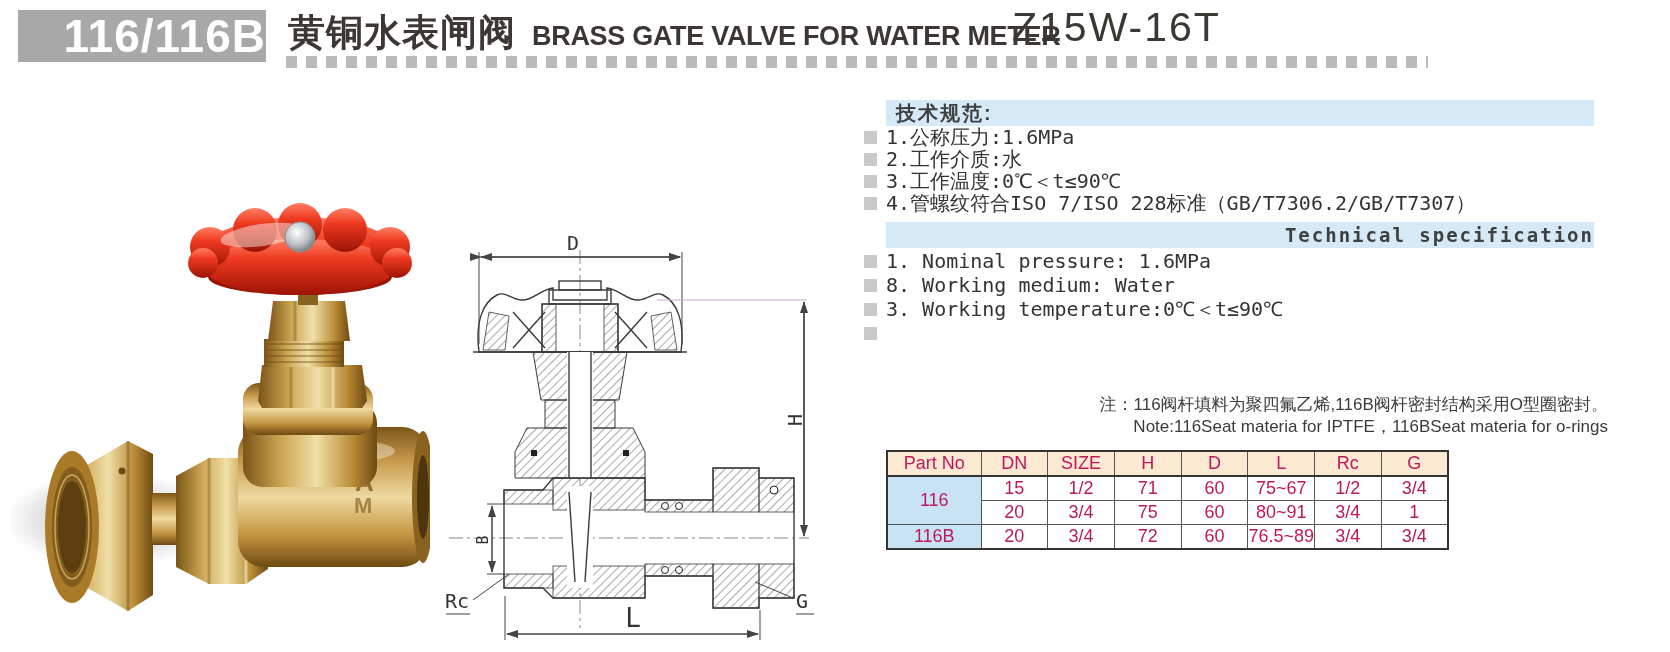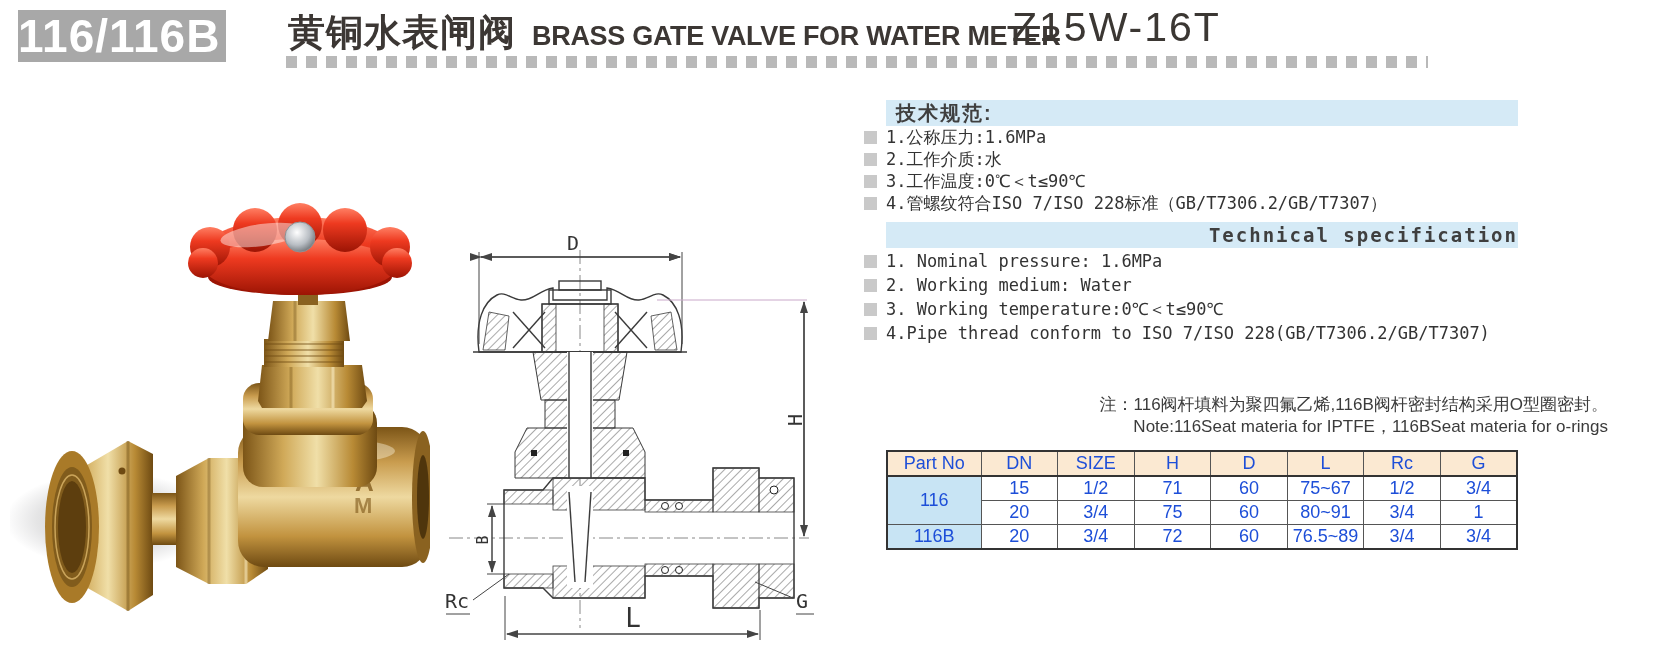--- a/index.html
+++ b/index.html
@@ -3,64 +3,64 @@
 <meta charset="utf-8">
 <style>
   html,body { margin:0; padding:0; }
   body {
     width:1670px; height:652px; position:relative; background:#fff;
     font-family:"Liberation Sans", sans-serif; color:#3b3b3b; overflow:hidden;
   }
 
   
   .code-box {
-    position:absolute; left:18px; top:10px; width:208px; height:52px;
+    position:absolute; left:18px; top:10px; width:248px; height:52px;
     background:#a8a8a8; color:#ffffff; font-size:46px; font-weight:bold;
-    text-align:left; line-height:52px; letter-spacing:1px;
+    text-align:right; line-height:52px; letter-spacing:1px;
   }
   .title-row {
     position:absolute; left:288px; top:8px; display:flex; align-items:baseline; gap:16px;
     white-space:nowrap;
   }
   .title-cn { font-size:37px; font-weight:700; color:#3c3734; letter-spacing:1px; }
   .title-en { font-size:27px; font-weight:600; color:#3c3734; letter-spacing:-0.3px; }
   .model {
     position:absolute; left:1012px; top:4px; font-size:41px; font-weight:400;
     color:#3b3733; letter-spacing:2px;
   }
   .squares-strip {
     position:absolute; left:286px; top:56px; width:1142px; height:12px;
     background:repeating-linear-gradient(90deg,#b9b9b9 0 11px, transparent 11px 20px);
   }
 
   
   .spec-bar {
-    position:absolute; left:886px; width:632px; height:26px; background:#d5eaf6;
+    position:absolute; left:886px; width:708px; height:26px; background:#d5eaf6;
     line-height:26px; padding-left:10px; box-sizing:border-box; color:#3f3f3f;
   }
   #bar-cn { top:100px; font-size:20px; font-weight:700; letter-spacing:2px; }
   #bar-en { top:222px; font-size:19px; font-weight:600; letter-spacing:2px;
             font-family:"DejaVu Sans Mono", monospace;text-align:right; }
   .spec-list { position:absolute; left:864px; display:flex; flex-direction:column; }
   #list-cn { top:126px; }
   #list-en { top:249px; }
   .spec-item { display:flex; align-items:center; gap:9px; }
   #list-cn .spec-item { height:22px; }
   #list-en .spec-item { height:24px; }
   .bullet-sq { width:13px; height:13px; background:#c9c9c9; flex:0 0 auto; }
-  .spec-text { font-family:"DejaVu Sans Mono", monospace; font-size:17px; color:#333; white-space:nowrap; }
+  .spec-text { font-family:"DejaVu Sans Mono", monospace; font-size:20px; color:#333; white-space:nowrap; }
 
   
   .note { position:absolute; right:62px; top:394px; text-align:right; }
   .note-line { font-size:17px; line-height:22px; color:#3b3b3b; white-space:nowrap; }
 
   
   .spec-table {
-    position:absolute; left:886px; top:450px; width:632px;
-    border-collapse:collapse; table-layout:fixed; font-size:18px; color:#1d4ed8;
+    position:absolute; left:886px; top:450px; width:563px;
+    border-collapse:collapse; table-layout:fixed; font-size:18px; color:#be185d;
     border:2px solid #333;
   }
   .spec-table th, .spec-table td {
     border:1px solid #555; text-align:center; padding:0; height:23px; font-weight:400;
   }
   .spec-table thead th { background:#fbe9d2; border-bottom:2px solid #333; }
   .spec-table .part-col { background:#c8e4f4; }
   .spec-table col.c-part { width:94px; }
 
   
@@ -334,29 +334,28 @@
 
 <div class="spec-bar" id="bar-en">Technical specification</div>
 
 <div class="spec-list" id="list-en">
   <div class="spec-item">
     <span class="bullet-sq"></span>
     <span class="spec-text">1. Nominal pressure: 1.6MPa</span>
   </div>
   <div class="spec-item">
     <span class="bullet-sq"></span>
-    <span class="spec-text">2. Working medium: Water</span>
+    <span class="spec-text">8. Working medium: Water</span>
   </div>
   <div class="spec-item">
     <span class="bullet-sq"></span>
     <span class="spec-text">3. Working temperature:0℃＜t≤90℃</span>
   </div>
   <div class="spec-item">
     <span class="bullet-sq"></span>
-    <span class="spec-text">4.Pipe thread conform to ISO 7/ISO 228(GB/T7306.2/GB/T7307)</span>
   </div>
 </div>
 
 <div class="note">
   <div class="note-line">注：116阀杆填料为聚四氟乙烯,116B阀杆密封结构采用O型圈密封。</div>
   <div class="note-line">Note:116Seat materia for IPTFE，116BSeat materia for o-rings</div>
 </div>
 
 <table class="spec-table">
   <colgroup>

